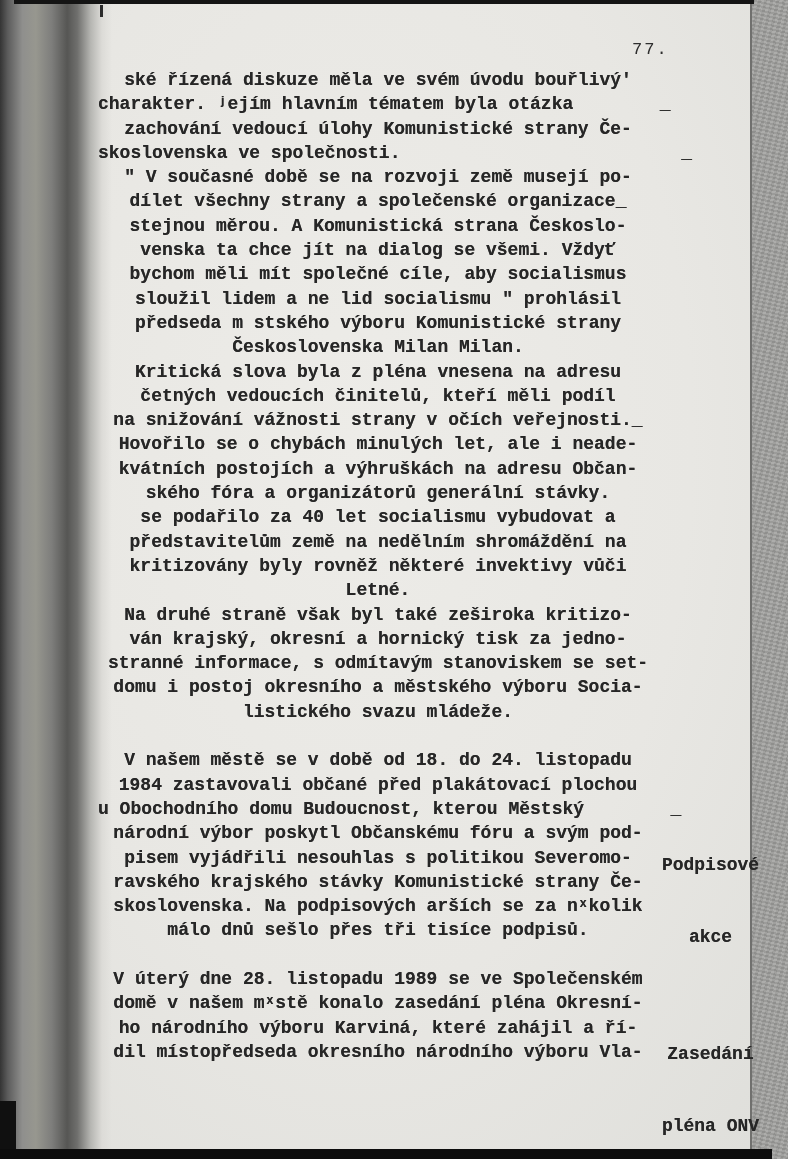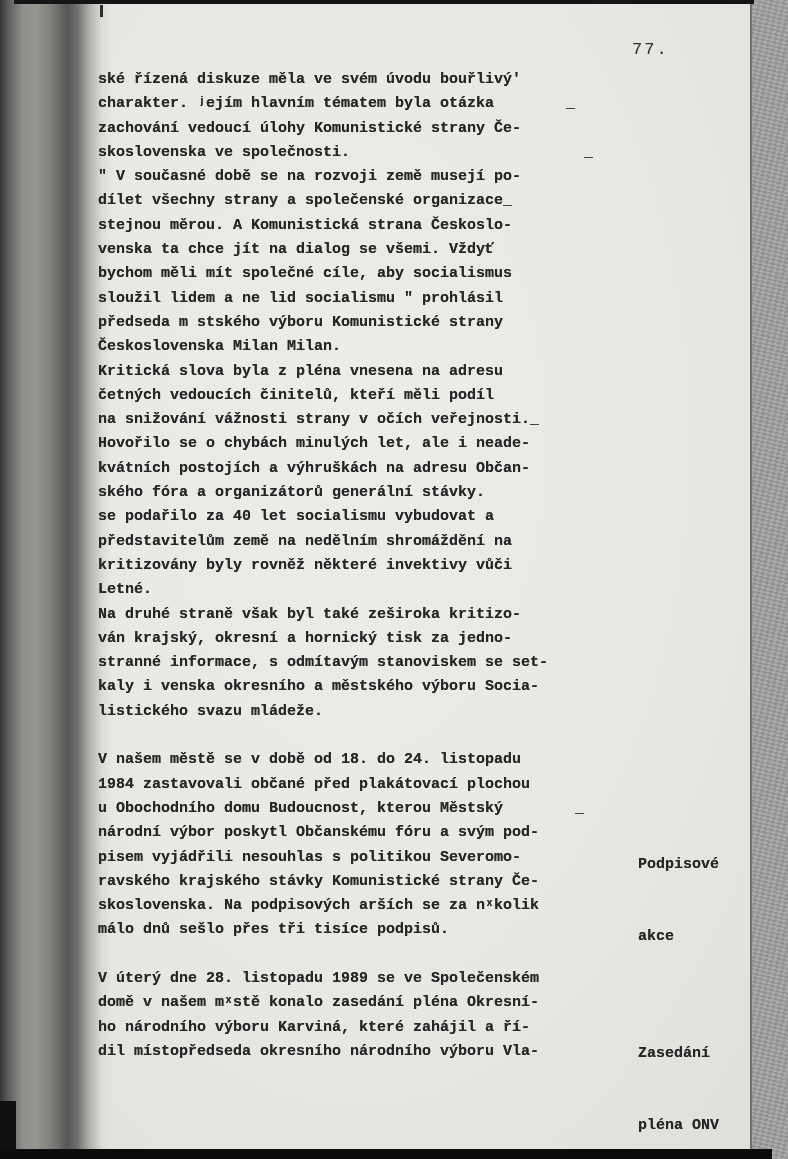--- a/index.html
+++ b/index.html
@@ -71,25 +71,26 @@
     margin-top: 15px;
   }
   .body-text {
     position: absolute;
     left: 98px; top: 68px;
     width: 560px;
   }
   .line {
     height: 24.3px;
     line-height: 24.3px;
-    font-size: 15px;
+    font-size: 18px;
     font-weight: 700;
     color: #262626;
     white-space: pre;
     text-shadow: 0 0 0.6px rgba(20,20,20,0.65);
+    text-align: center;
   }
   .margin-note {
     position: absolute;
     left: 638px;
     width: 145px;
     font-size: 15px;
     font-weight: 700;
     color: #262626;
     text-shadow: 0 0 0.6px rgba(20,20,20,0.65);
     line-height: 24.3px;
@@ -132,21 +133,21 @@
       <div class="line">Hovořilo se o chybách minulých let, ale i neade-</div>
       <div class="line">kvátních postojích a výhruškách na adresu Občan-</div>
       <div class="line">ského fóra a organizátorů generální stávky.</div>
       <div class="line">se podařilo za 40 let socialismu vybudovat a</div>
       <div class="line">představitelům země na nedělním shromáždění na</div>
       <div class="line">kritizovány byly rovněž některé invektivy vůči</div>
       <div class="line">Letné.</div>
       <div class="line">Na druhé straně však byl také zeširoka kritizo-</div>
       <div class="line">ván krajský, okresní a hornický tisk za jedno-</div>
       <div class="line">stranné informace, s odmítavým stanoviskem se set-</div>
-      <div class="line">kaly i venska okresního a městského výboru Socia-</div>
+      <div class="line">domu i postoj okresního a městského výboru Socia-</div>
       <div class="line">listického svazu mládeže.</div>
       <div class="line">&nbsp;</div>
       <div class="line">V našem městě se v době od 18. do 24. listopadu</div>
       <div class="line">1984 zastavovali občané před plakátovací plochou</div>
       <div class="line">u Obochodního domu Budoucnost, kterou Městský        _</div>
       <div class="line">národní výbor poskytl Občanskému fóru a svým pod-</div>
       <div class="line">pisem vyjádřili nesouhlas s politikou Severomo-</div>
       <div class="line">ravského krajského stávky Komunistické strany Če-</div>
       <div class="line">skoslovenska. Na podpisových arších se za nˣkolik</div>
       <div class="line">málo dnů sešlo přes tři tisíce podpisů.</div>

